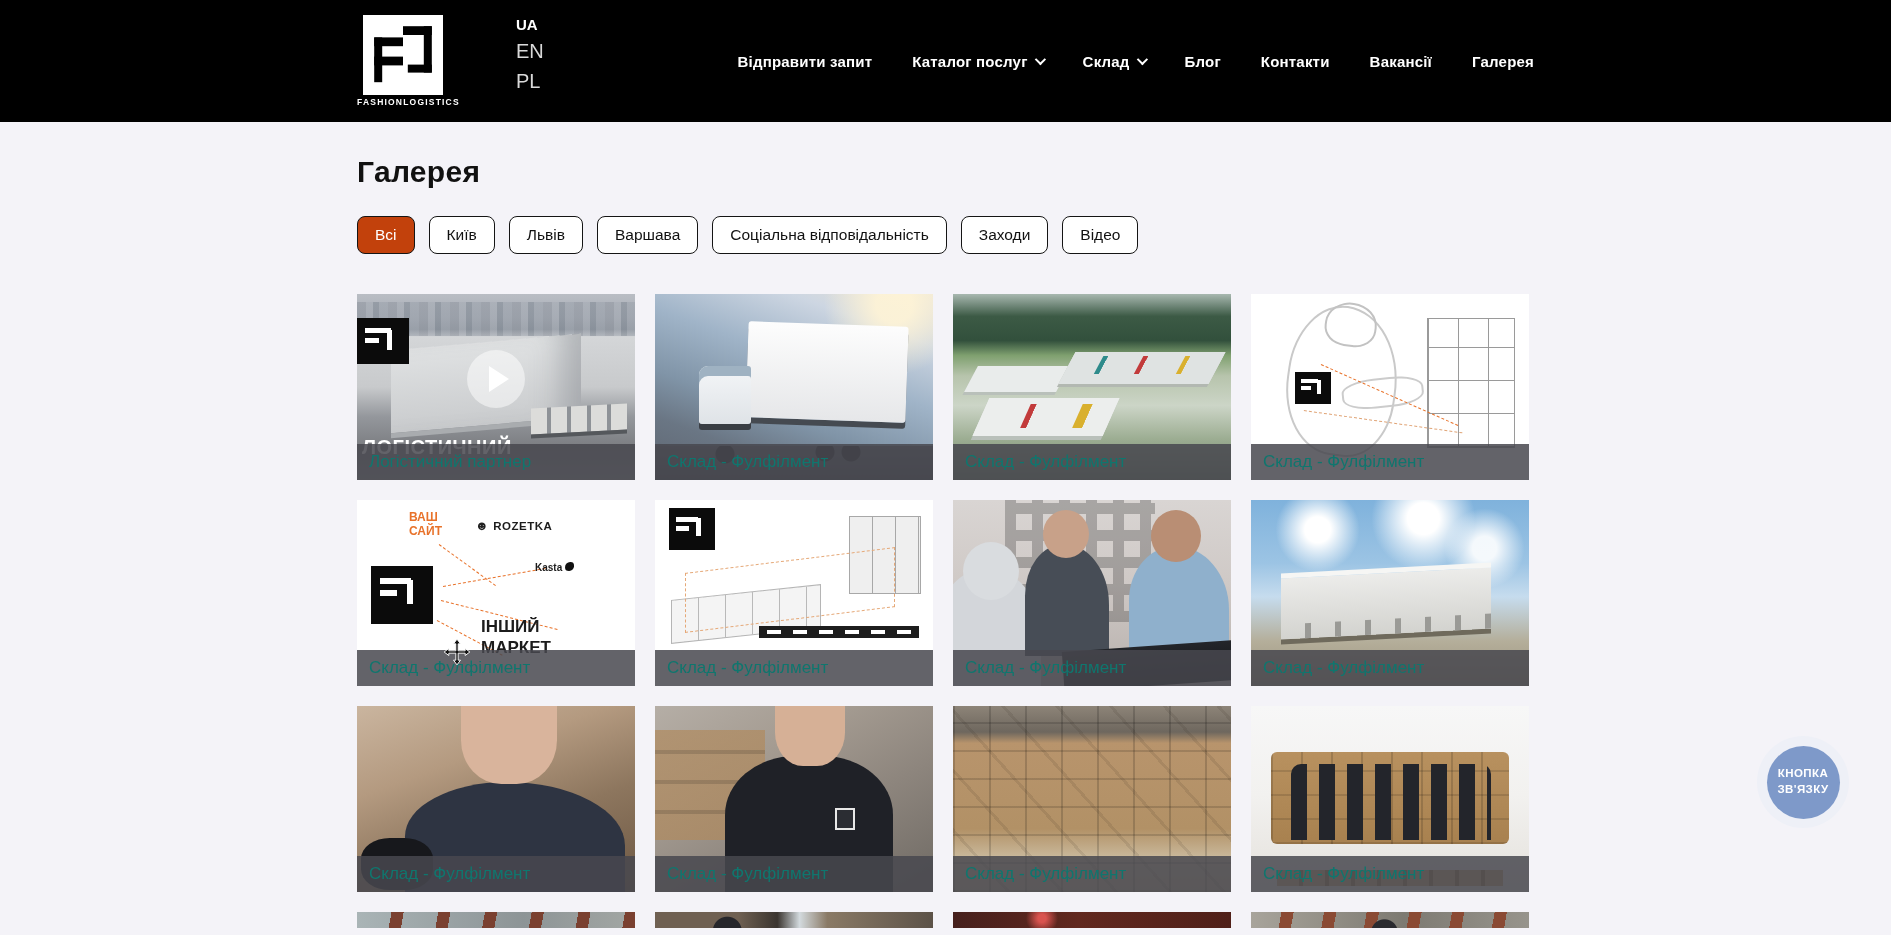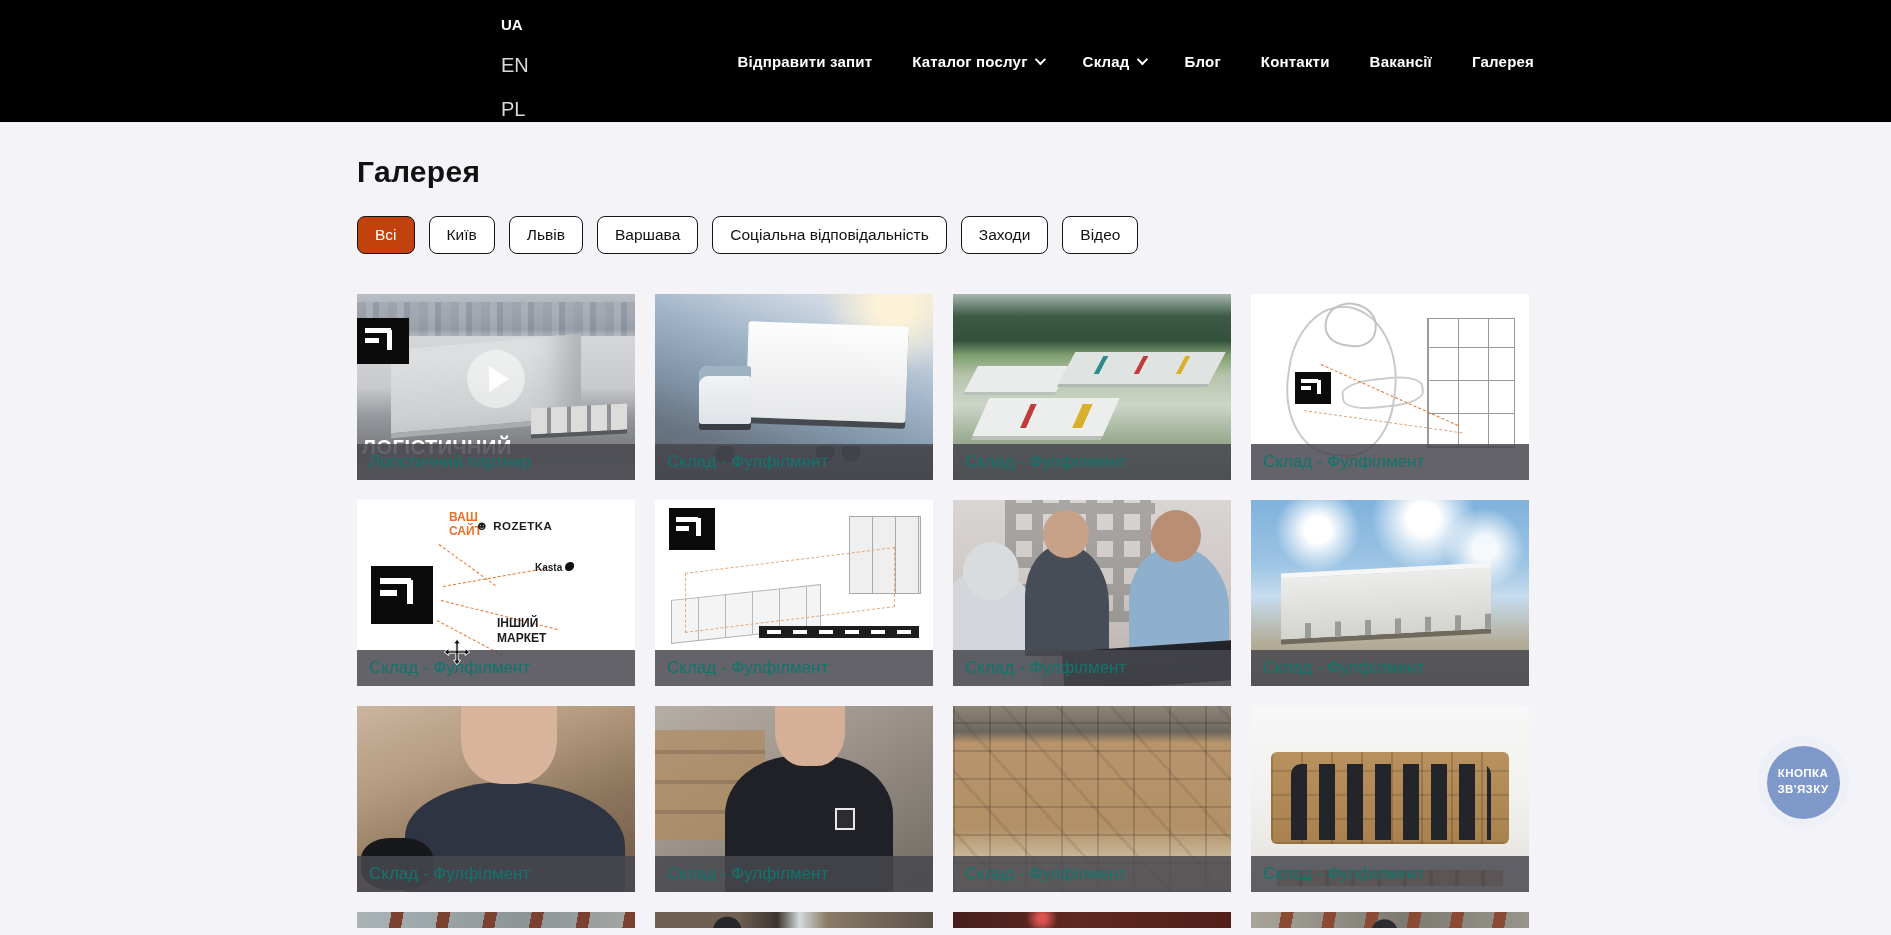--- a/index.html
+++ b/index.html
@@ -14,21 +14,21 @@
   .header {
     position:absolute; top:0; left:0; width:1891px; height:122px;
     background:#000; z-index:10;
   }
   .logo-block { position:absolute; left:357px; top:15px; width:92px; text-align:center; cursor:pointer; }
   .logo-square { width:90px; height:80px; display:block; margin:0 auto; }
   .logo-brand {
     display:block; margin-top:2px; color:#fff; font-size:8.5px; font-weight:700;
     letter-spacing:1.2px; white-space:nowrap;
   }
-  .langs { position:absolute; left:501px; top:16px; display:flex; flex-direction:column; gap:21px; }
+  .langs { position:absolute; left:516px; top:16px; display:flex; flex-direction:column; gap:7px; }
   .lang { color:#d9d9d9; font-size:20px; font-weight:400; cursor:pointer; background:none; border:none; text-align:left; font-family:inherit; }
   .lang.active { color:#fff; font-weight:700; font-size:15px; }
 
   .nav { position:absolute; right:357px; top:0; height:122px; display:flex; align-items:center; gap:40px; }
   .nav-item {
     color:#fff; font-size:15px; font-weight:700; letter-spacing:.2px;
     background:none; border:none; cursor:pointer; font-family:inherit;
     display:flex; align-items:center; gap:7px; white-space:nowrap;
   }
   .chevron {
@@ -124,26 +124,26 @@
   .s-worker-sketch .logo-dot { left:44px; top:78px; width:36px; height:32px; background-size:14px 4px,10px 4px,4px 14px,8px 4px; background-position:6px 7px,6px 14px,22px 8px,15px 7px; }
 
   
   .s-marketplaces { background:#fff; }
   .s-marketplaces .logo-chip-lg { left:14px; top:66px; width:62px; height:58px; background-size:24px 6px,17px 6px,6px 24px,14px 6px; background-position:9px 12px,9px 24px,36px 14px,26px 12px; box-shadow:0 8px 0 -4px rgba(0,0,0,0); }
   .s-marketplaces .d1 { left:82px; top:44px; width:70px; border-top:1.5px dashed #e8722a; transform:rotate(36deg); transform-origin:left; }
   .s-marketplaces .d2 { left:86px; top:86px; width:104px; border-top:1.5px dashed #e8722a; transform:rotate(-10deg); transform-origin:left; }
   .s-marketplaces .d3 { left:84px; top:100px; width:120px; border-top:1.5px dashed #e8722a; transform:rotate(14deg); transform-origin:left; }
   .s-marketplaces .d4 { left:80px; top:120px; width:74px; border-top:1.5px dashed #e8722a; transform:rotate(28deg); transform-origin:left; }
   .diagram-label { position:absolute; z-index:2; font-weight:800; color:#1c1c1c; }
-  .s-marketplaces .lbl-0 { left:52px; top:10px; width:56px; font-size:12px; color:#e8722a; line-height:1.2;margin-left:40px; }
+  .s-marketplaces .lbl-0 { left:52px; top:10px; width:56px; font-size:12px; color:#e8722a; line-height:1.2; }
   .s-marketplaces .lbl-1 { left:118px; top:18px; font-size:11.5px; letter-spacing:.5px; }
   .s-marketplaces .lbl-1::before { content:"☻"; margin-right:4px; font-size:13px; color:#222; }
   .s-marketplaces .lbl-2 { left:178px; top:62px; font-size:10px; font-weight:700; }
   .s-marketplaces .lbl-2::after { content:""; display:inline-block; width:9px; height:9px; margin-left:3px; background:#111; border-radius:60% 40% 55% 45%; }
-  .s-marketplaces .lbl-3 { left:140px; top:116px; width:70px; font-size:12px; line-height:1.25; }
+  .s-marketplaces .lbl-3 { left:124px; top:116px; width:70px; font-size:17px; line-height:1.25; }
   .move-cursor { position:absolute; left:86px; top:138px; width:28px; height:28px; z-index:6; }
 
   
   .s-warehouse-scheme { background:#fff; }
   .s-warehouse-scheme .logo-chip-sm { left:14px; top:8px; width:46px; height:42px; background-size:18px 5px,13px 5px,5px 18px,10px 5px; background-position:7px 9px,7px 18px,27px 10px,19px 9px; }
   .s-warehouse-scheme .deco-a { left:16px; top:92px; width:150px; height:44px; transform:skewY(-6deg);
     background-image:repeating-linear-gradient(90deg,#f4f4f4 0 26px,#b9b9b9 26px 27px),repeating-linear-gradient(0deg,transparent 0 13px,#c9c9c9 13px 14px);
     border:1px solid #b5b5b5; }
   .s-warehouse-scheme .deco-b { right:12px; top:16px; width:72px; height:78px;
     background-image:repeating-linear-gradient(90deg,#efefef 0 22px,#a8a8a8 22px 23px),repeating-linear-gradient(0deg,transparent 0 18px,#b5b5b5 18px 19px);
@@ -231,20 +231,32 @@
   .fab {
     width:73px; height:73px; border-radius:50%; background:#7e99c9; border:none; cursor:pointer;
     color:#fff; font-family:inherit; font-size:11.5px; font-weight:600; letter-spacing:.4px;
     display:flex; flex-direction:column; align-items:center; justify-content:center; line-height:1.35;
   }
 </style>
 </head>
 <body>
 
 <header class="header">
+  <div class="logo-block">
+    <svg class="logo-square" viewBox="0 0 100 100" xmlns="http://www.w3.org/2000/svg">
+      <rect x="0" y="0" width="100" height="100" fill="#ffffff"></rect>
+      <rect x="14" y="28" width="10" height="56" fill="#000"></rect>
+      <rect x="14" y="28" width="36" height="11" fill="#000"></rect>
+      <rect x="14" y="52" width="36" height="11" fill="#000"></rect>
+      <rect x="50" y="14" width="36" height="11" fill="#000"></rect>
+      <rect x="76" y="14" width="10" height="58" fill="#000"></rect>
+      <rect x="56" y="62" width="30" height="10" fill="#000"></rect>
+    </svg>
+    <span class="logo-brand">FASHIONLOGISTICS</span>
+  </div>
 
   <div class="langs">
       <button class="lang active">UA</button>
       <button class="lang">EN</button>
       <button class="lang">PL</button>
     </div>
 
   <nav class="nav">
       <button class="nav-item" data-has-dd="false">
     <span class="nav-label">Відправити запит</span>

